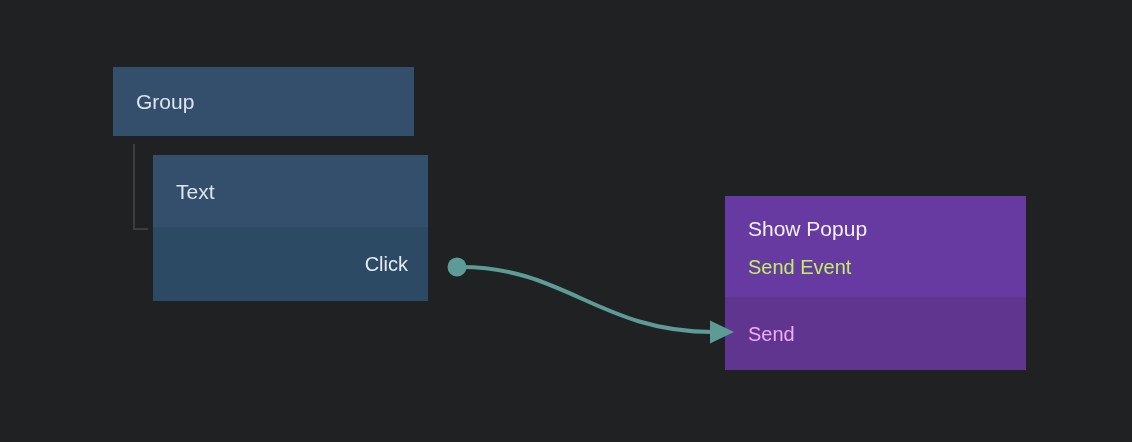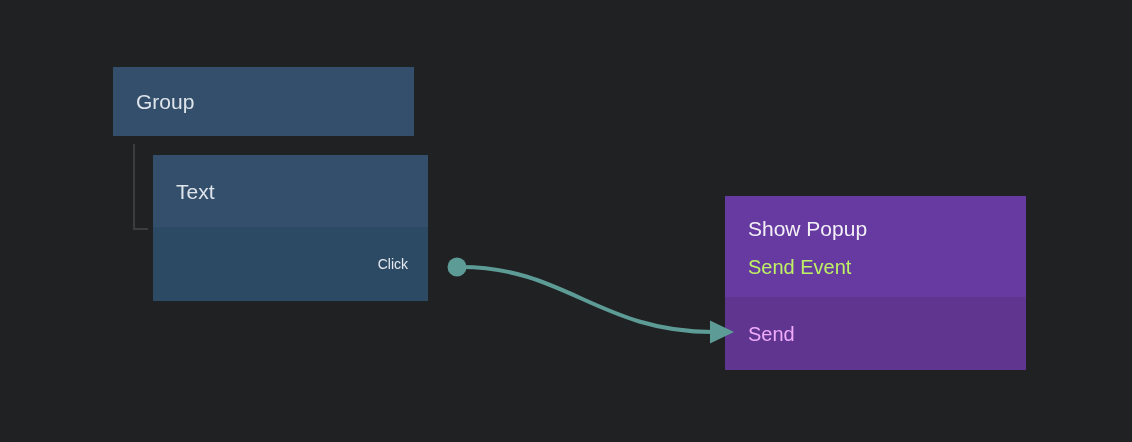--- a/index.html
+++ b/index.html
@@ -43,21 +43,21 @@
     box-sizing: border-box;
   }
   .blue-body {
     height: 74px;
     background: #2d4a64;
     display: flex; align-items: center; justify-content: flex-end;
     padding-right: 20px;
     box-sizing: border-box;
   }
   .port-label {
-    font-size: 14px;
+    font-size: 20px;
     color: #e6eaf0;
     line-height: 1;
   }
   
   .child-connector {
     position: absolute;
     left: 133px; top: 144px;
     width: 13px; height: 84px;
     border-left: 2px solid #3d3d3d;
     border-bottom: 2px solid #3d3d3d;

